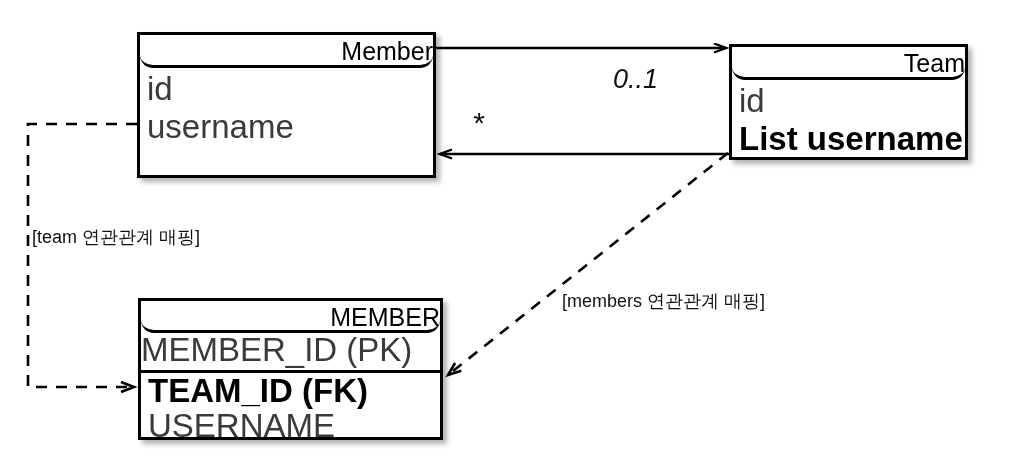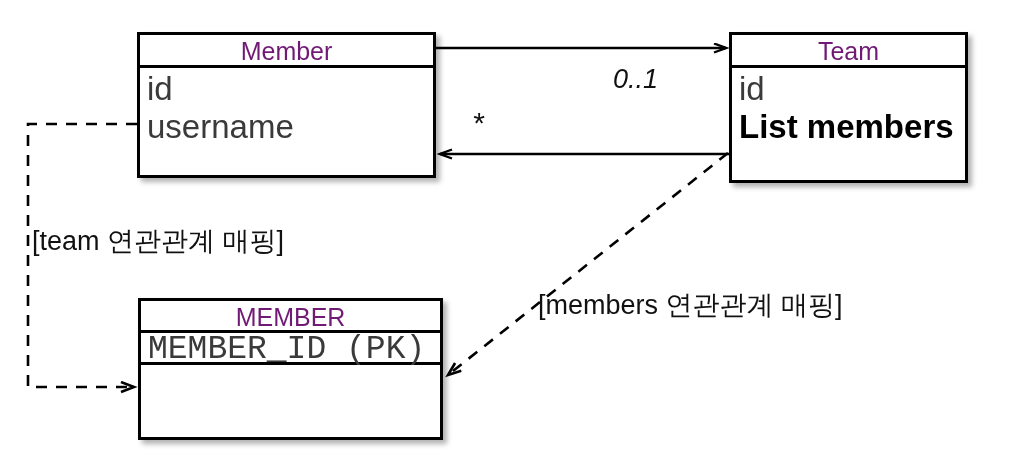--- a/index.html
+++ b/index.html
@@ -29,25 +29,26 @@
   
   .uml-box {
     position: absolute;
     background: #ffffff;
     border: 3px solid #000000;
     box-sizing: border-box;
     box-shadow: 4px 4px 5px rgba(0,0,0,0.30);
     z-index: 3;
   }
   .box-header {
-    text-align: center;
+    text-align: right;
     font-size: 25px;
-    color: #701a75;
+    color: #000000;
     line-height: 1;
     box-sizing: border-box;
+    border-radius: 13px;
   }
   .box-divider {
     border-bottom: 3px solid #000000;
   }
   .attr-list {
     box-sizing: border-box;
     padding: 0 0 0 7px;
   }
   .attr {
     font-size: 33px;
@@ -60,55 +61,55 @@
     color: #000000;
   }
 
   
   #member-class { left: 137px; top: 32px; width: 299px; height: 146px; }
   #member-class .box-header { height: 33px; line-height: 33px; }
   #member-class .attr-list { padding-top: 4px; }
   #member-class .attr { margin-bottom: 5px; }
 
   
-  #team-class { left: 729px; top: 32px; width: 239px; height: 151px; }
+  #team-class { left: 729px; top: 44px; width: 239px; height: 116px; }
   #team-class .box-header { height: 33px; line-height: 33px; }
   #team-class .attr-list { padding-top: 4px; }
   #team-class .attr { margin-bottom: 5px; }
 
   
   #member-table { left: 138px; top: 298px; width: 305px; height: 142px; }
   #member-table .box-header { height: 32px; line-height: 32px; font-weight: normal; }
-  #member-table .row-pk { height: 32px; line-height: 40px; padding-left: 7px; box-sizing: border-box; font-family: Liberation Mono, monospace; }
+  #member-table .row-pk { height: 40px; line-height: 40px; box-sizing: border-box; }
   #member-table .row-rest { padding: 1px 0 0 7px; box-sizing: border-box; }
   #member-table .attr { margin-bottom: 2px; }
 
   
   .edge-label {
     position: absolute;
     font-size: 27px;
     color: #111111;
     line-height: 1;
     white-space: nowrap;
     z-index: 4;
     font-style: italic;
   }
   #label-zero-one { left: 613px; top: 66px; }
   #label-star     { left: 472px; top: 108px; font-size: 30px; }
 
   .note-label {
     position: absolute;
-    font-size: 27px;
+    font-size: 18px;
     color: #111111;
     line-height: 1;
     white-space: nowrap;
     z-index: 4;
   }
   #note-team    { left: 32px;  top: 228px; }
-  #note-members { left: 538px; top: 292px; }
+  #note-members { left: 562px; top: 292px; }
 </style>
 </head>
 <body>
 
 <div id="canvas">
 
   <svg class="layer" viewBox="0 0 1033 474" xmlns="http://www.w3.org/2000/svg">
     <defs>
       <marker id="arrow-open-right" markerWidth="16" markerHeight="16" refX="13" refY="5.5" orient="auto" markerUnits="userSpaceOnUse">
         <path d="M1,1 L13,5.5 L1,10" fill="none" stroke="#000" stroke-width="2.4"></path>
@@ -143,28 +144,32 @@
     <div class="attr-list">
       <div class="attr">id</div>
       <div class="attr">username</div>
     </div>
   </div>
 
   <div class="uml-box" id="team-class">
     <div class="box-header box-divider">Team</div>
     <div class="attr-list">
       <div class="attr">id</div>
-      <div class="attr bold">List members</div>
+      <div class="attr bold">List username</div>
     </div>
   </div>
 
   <div class="uml-box" id="member-table">
     <div class="box-header box-divider">MEMBER</div>
     <div class="row-pk box-divider">
       <span class="attr">MEMBER_ID (PK)</span>
+    </div>
+    <div class="row-rest">
+      <div class="attr bold">TEAM_ID (FK)</div>
+      <div class="attr">USERNAME</div>
     </div>
   </div>
 
   <div class="edge-label" id="label-zero-one">0..1</div>
   <div class="edge-label" id="label-star">*</div>
 
   <div class="note-label" id="note-team">[team 연관관계 매핑]</div>
   <div class="note-label" id="note-members">[members 연관관계 매핑]</div>
 
 </div>

